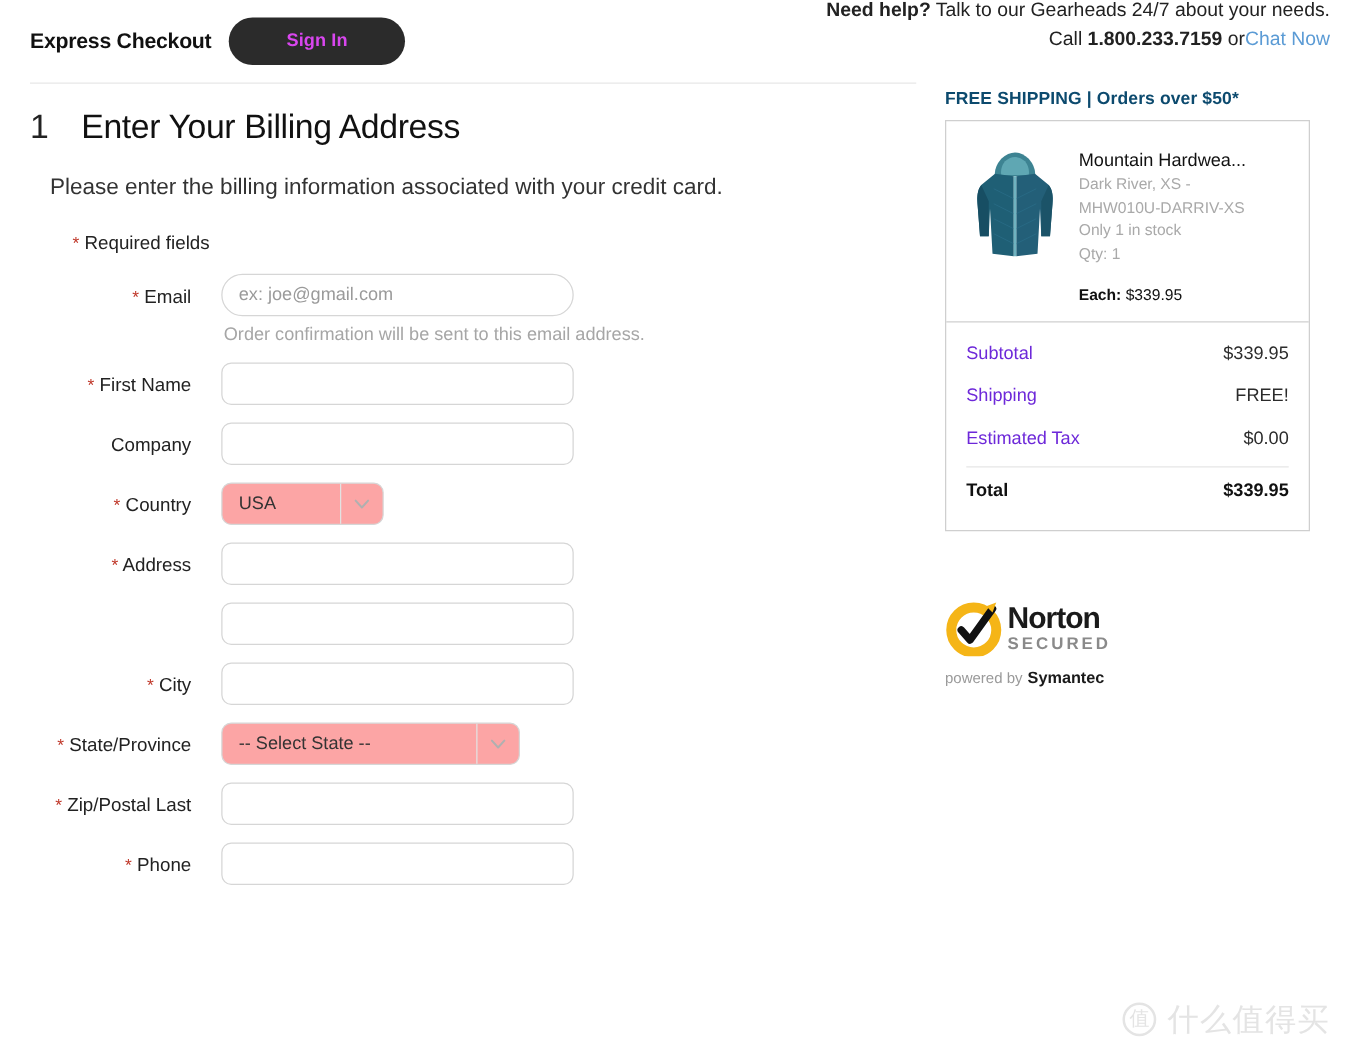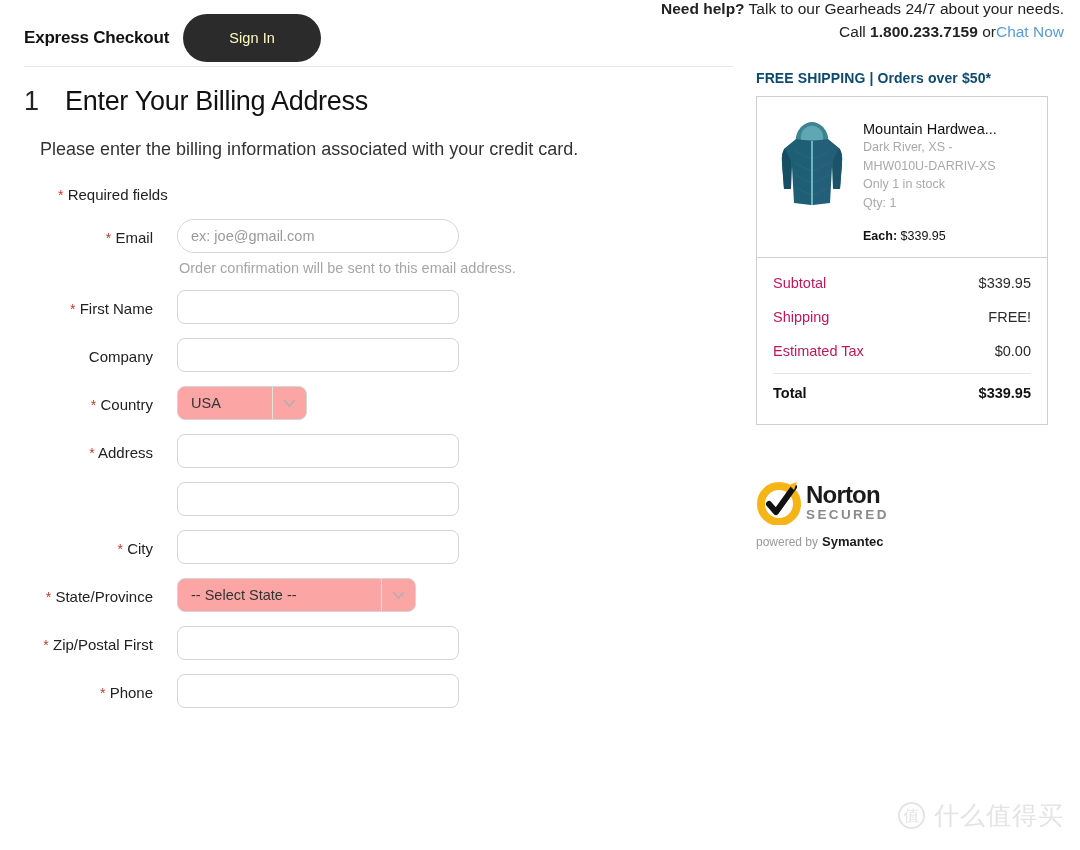--- a/index.html
+++ b/index.html
@@ -16,25 +16,25 @@
   
   .header { position: absolute; left: 0; top: 0; width: 1080px; height: 68px; }
   .brand-row {
     position: absolute; left: 24px; top: 14px;
     display: flex; align-items: center; gap: 14px;
   }
   .brand-title {
     font-size: 17px; font-weight: bold; letter-spacing: -0.2px; color: #111;
   }
   .signin-btn {
-    background: #2b2b2b; color: #fef9c3;
+    background: #2b2b2b; color: #d946ef;
     border: none; border-radius: 24px;
-    padding: 0 46px; height: 48px; line-height: 38px;
+    padding: 0 46px; height: 38px; line-height: 38px;
     font-family: "Liberation Sans", sans-serif;
-    font-size: 14.5px; font-weight: normal; letter-spacing: 0.1px;
+    font-size: 14.5px; font-weight: bold; letter-spacing: 0.1px;
     cursor: pointer;
   }
   .help-block {
     position: absolute; right: 16px; top: -3px;
     text-align: right; font-size: 15.5px; color: #222; line-height: 1.5;
   }
   .help-block .strong { font-weight: bold; }
   .chat-link { color: #5b9bd5; text-decoration: none; cursor: pointer; }
   .hdr-divider {
     position: absolute; left: 24px; top: 66px; width: 709px; height: 1px;
@@ -123,21 +123,21 @@
   .prod-meta { font-size: 12.5px; color: #a9a9a9; line-height: 1.32; margin-top: 2px; }
   .prod-each { font-size: 12.5px; color: #111; margin-top: 18px; }
   .prod-each b { font-weight: bold; }
 
   .totals-sep { height: 1px; background: #cfcfcf; }
   .totals { padding: 8px 16px 14px 16px; }
   .trow {
     display: flex; justify-content: space-between; align-items: center;
     padding: 9px 0; font-size: 14.5px;
   }
-  .trow .t-lbl { color: #be185d; }
+  .trow .t-lbl { color: #6d28d9; }
   .trow .t-val { color: #2b2b2b; }
   .trow.total { padding-top: 11px; }
   .trow.total .t-lbl, .trow.total .t-val { color: #111; font-weight: bold; }
   .total-sep { height: 1px; background: #e6e6e6; margin: 5px 0 0 0; }
 
   
   .norton { position: absolute; left: 0; top: 479px; width: 170px; }
   .norton-main { display: flex; align-items: center; gap: 4px; }
   .norton-text { line-height: 1; }
   .norton-word { font-size: 24px; font-weight: bold; color: #1a1a1a; letter-spacing: -0.8px; }
@@ -243,21 +243,21 @@
           <div class="fieldwrap"><div class="sel state">
               <span class="val">-- Select State --</span>
               <span class="chev">
                 <svg width="13" height="9" viewBox="0 0 13 9">
                   <path d="M1.5 1.5 L6.5 7 L11.5 1.5" fill="none" stroke="#b0b0b0" stroke-width="1.6" stroke-linecap="round" stroke-linejoin="round"></path>
                 </svg>
               </span>
             </div></div>
         </div>
         <div class="row">
-          <div class="lbl"><span class="ast">*</span> <span>Zip/Postal First</span></div>
+          <div class="lbl"><span class="ast">*</span> <span>Zip/Postal Last</span></div>
           <div class="fieldwrap"><input type="text" class="txt" placeholder="" style=""></div>
         </div>
         <div class="row">
           <div class="lbl"><span class="ast">*</span> <span>Phone</span></div>
           <div class="fieldwrap"><input type="text" class="txt" placeholder="" style=""></div>
         </div>
       </div>
   </div>
 
   <div class="right-col">

